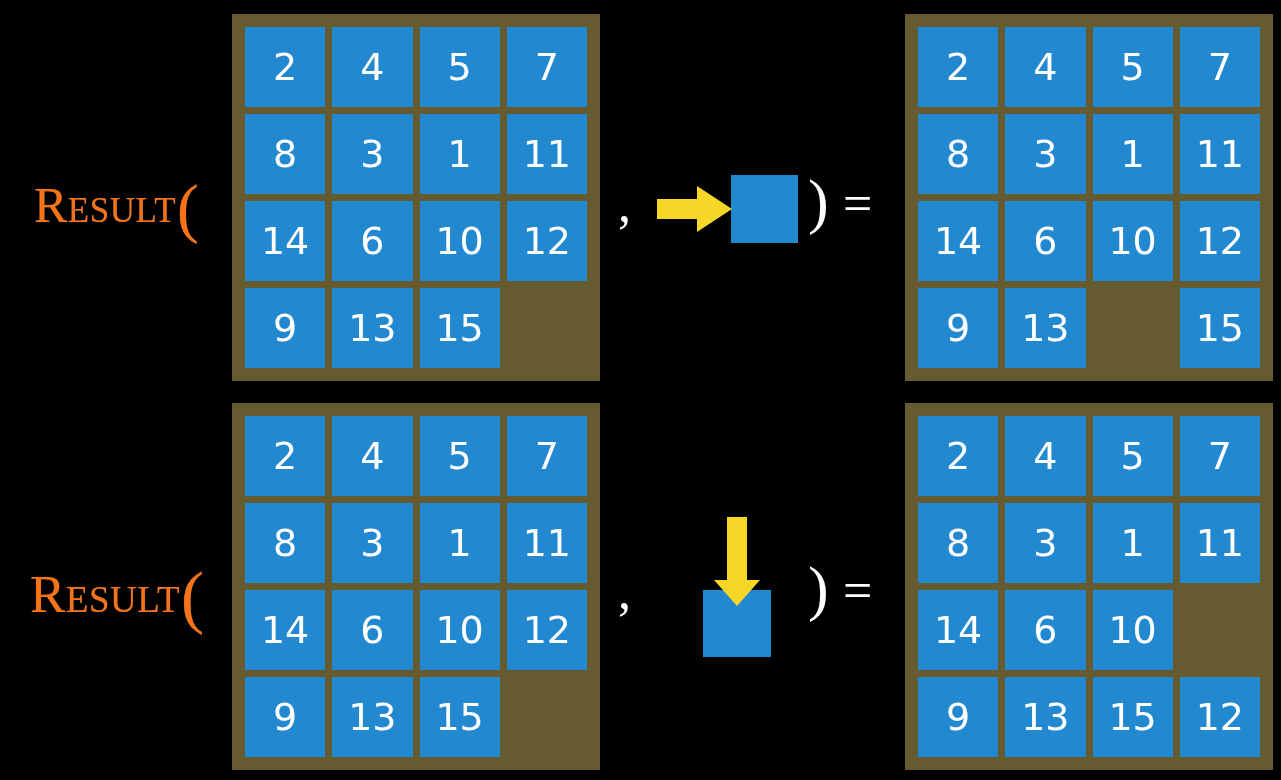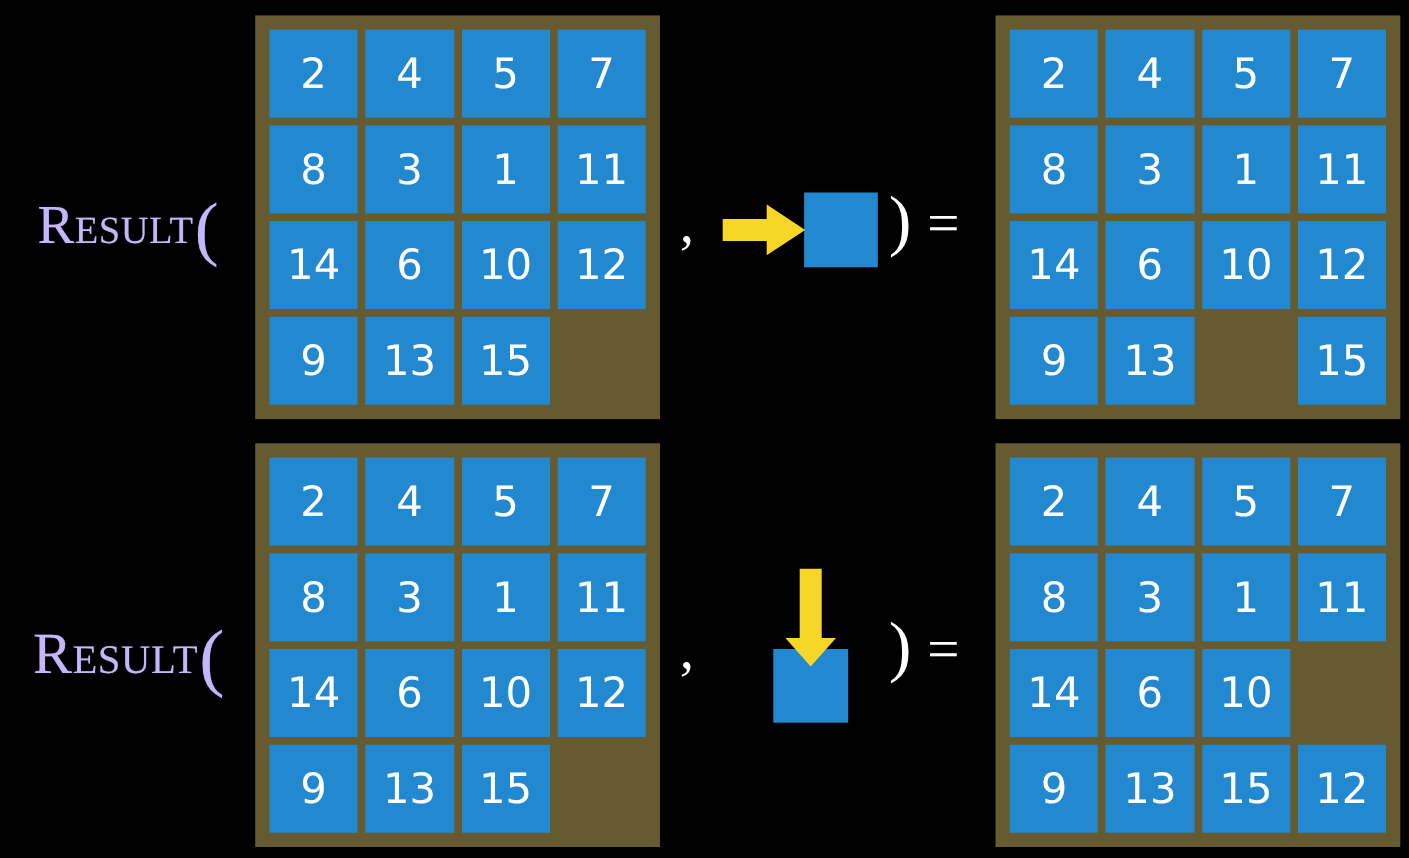--- a/index.html
+++ b/index.html
@@ -16,21 +16,21 @@
   #stage {
     position: relative;
     width: 1281px;
     height: 780px;
     background: #000000;
   }
 
   
   .result-label {
     position: absolute;
-    color: #c4b5fd;
+    color: #f97316;
     font-family: "Liberation Serif", serif;
     font-variant: small-caps;
     letter-spacing: 0.5px;
     white-space: nowrap;
     line-height: 1;
     text-shadow: 0 0 1px rgba(255,255,255,0.35);
   }
   .result-label .paren {
     font-variant: normal;
     font-size: 1.30em;

